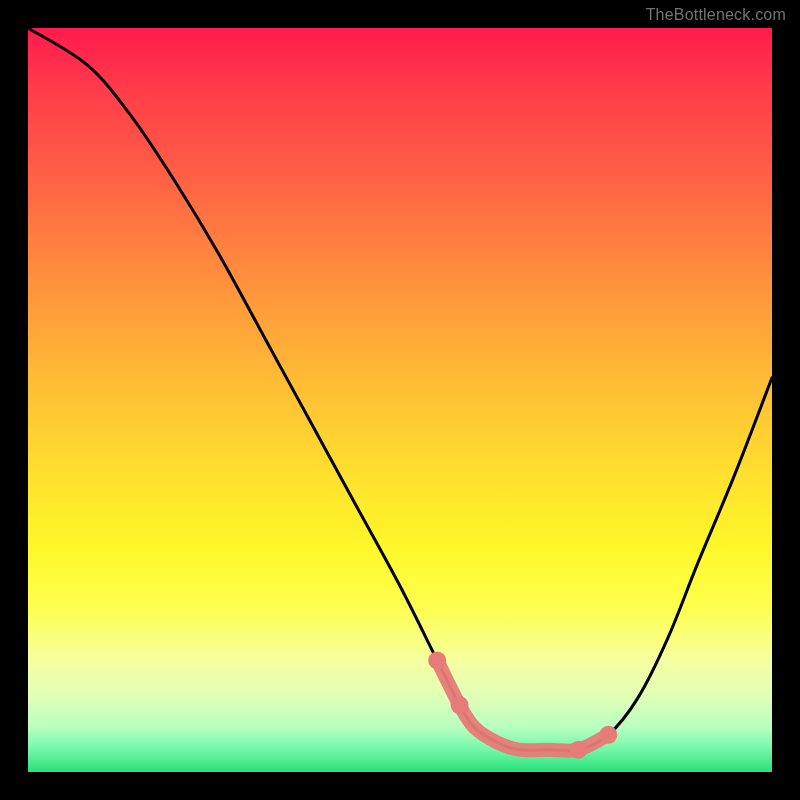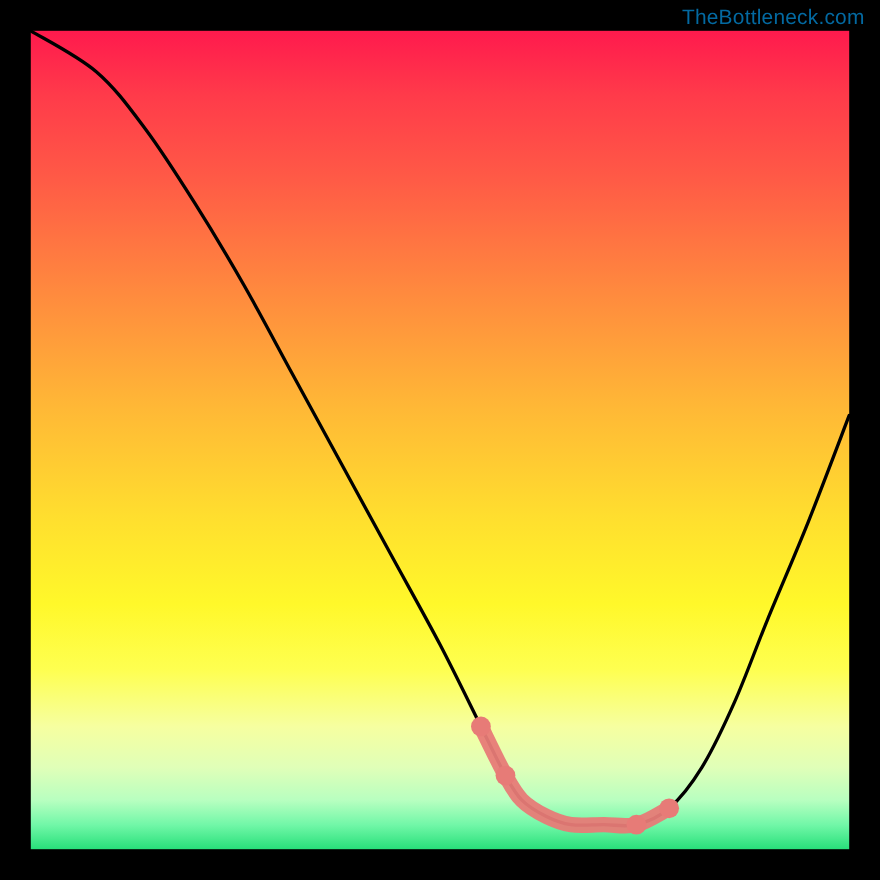--- a/index.html
+++ b/index.html
@@ -38,22 +38,22 @@
       #e0ffb8 90%,
       #b8ffc0 94%,
       #72f7a8 97%,
       #28e07a 100%
     );
   }
   .watermark {
     position: absolute;
     top: 6px;
     right: 14px;
-    color: #0369a1;
-    font-size: 19px;
+    color: #737373;
+    font-size: 16px;
     font-weight: 500;
     letter-spacing: 0.2px;
     user-select: none;
   }
   svg.curve {
     position: absolute;
     left: 0;
     top: 0;
     width: 744px;
     height: 744px;

